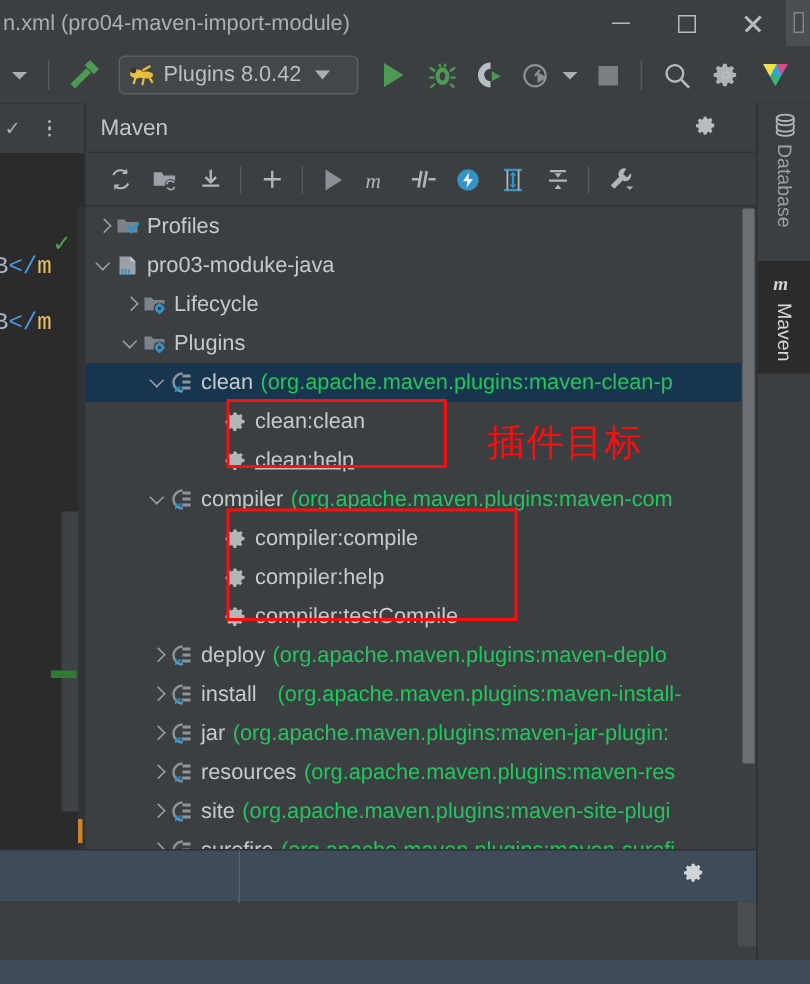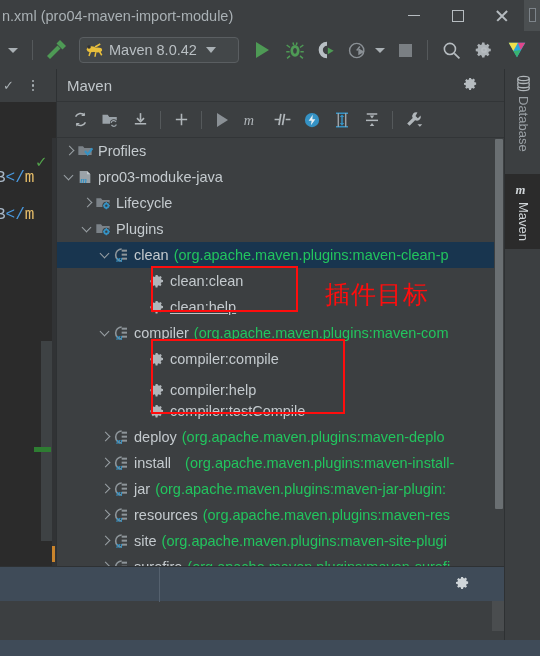--- a/index.html
+++ b/index.html
@@ -277,21 +277,21 @@
     <div class="run-config">
       <svg class="tomcat-icon" viewBox="0 0 24 20">
         <ellipse cx="7" cy="9" rx="6" ry="4" fill="#e8bf3c"></ellipse>
         <ellipse cx="15" cy="10" rx="6.5" ry="3.2" fill="#e8bf3c"></ellipse>
         <circle cx="4" cy="6" r="2.4" fill="#333"></circle>
         <path d="M12 6 L19 2" stroke="#e8bf3c" stroke-width="2"></path>
         <path d="M6 12 L4 18" stroke="#e8bf3c" stroke-width="2"></path>
         <path d="M13 13 L12 19" stroke="#e8bf3c" stroke-width="2"></path>
         <path d="M18 12 L21 17" stroke="#e8bf3c" stroke-width="2"></path>
       </svg>
-      <span class="run-config-label">Maven 8.0.42</span>
+      <span class="run-config-label">Plugins 8.0.42</span>
       <span class="rc-caret"></span>
     </div>
 
     <div class="tb-icon" style="width:34px;margin-left:6px">
       <span class="tri-run"></span>
     </div>
 
     <div class="tb-icon" style="width:32px">
       <svg width="20" height="20" viewBox="0 0 24 24">
         <ellipse cx="12" cy="13" rx="5.5" ry="7" fill="#4e9a55"></ellipse>
@@ -567,21 +567,21 @@
           <div class="row" style="padding-left: 78px;">
             <span class="arrow"></span>
             <span class="ico">
               <svg width="16" height="16" viewBox="0 0 24 24">
                 <path fill="#b0b6ba" d="M12 8.6a3.4 3.4 0 1 0 0 6.8 3.4 3.4 0 0 0 0-6.8zm0 5a1.6 1.6 0 1 1 0-3.2 1.6 1.6 0 0 1 0 3.2z"></path>
                 <path fill="#b0b6ba" d="M21 13.4v-2.8l-2.3-.4a6.6 6.6 0 0 0-.8-1.8l1.3-1.9-2-2-1.9 1.3a6.6 6.6 0 0 0-1.8-.8L12.8 3h-2.8l-.4 2.3a6.6 6.6 0 0 0-1.8.8L5.9 4.8l-2 2 1.3 1.9a6.6 6.6 0 0 0-.8 1.8L2 10.9v2.8l2.3.4c.2.6.5 1.2.8 1.8l-1.3 1.9 2 2 1.9-1.3c.6.3 1.2.6 1.8.8l.4 2.3h2.8l.4-2.3c.6-.2 1.2-.5 1.8-.8l1.9 1.3 2-2-1.3-1.9c.3-.6.6-1.2.8-1.8z"></path>
               </svg>
             </span>
             <span class="label-main">compiler:compile</span>
           </div>
-          <div class="row" style="padding-left: 78px; align-items: flex-end;">
+          <div class="row" style="padding-left: 78px;">
             <span class="arrow"></span>
             <span class="ico">
               <svg width="16" height="16" viewBox="0 0 24 24">
                 <path fill="#b0b6ba" d="M12 8.6a3.4 3.4 0 1 0 0 6.8 3.4 3.4 0 0 0 0-6.8zm0 5a1.6 1.6 0 1 1 0-3.2 1.6 1.6 0 0 1 0 3.2z"></path>
                 <path fill="#b0b6ba" d="M21 13.4v-2.8l-2.3-.4a6.6 6.6 0 0 0-.8-1.8l1.3-1.9-2-2-1.9 1.3a6.6 6.6 0 0 0-1.8-.8L12.8 3h-2.8l-.4 2.3a6.6 6.6 0 0 0-1.8.8L5.9 4.8l-2 2 1.3 1.9a6.6 6.6 0 0 0-.8 1.8L2 10.9v2.8l2.3.4c.2.6.5 1.2.8 1.8l-1.3 1.9 2 2 1.9-1.3c.6.3 1.2.6 1.8.8l.4 2.3h2.8l.4-2.3c.6-.2 1.2-.5 1.8-.8l1.9 1.3 2-2-1.3-1.9c.3-.6.6-1.2.8-1.8z"></path>
               </svg>
             </span>
             <span class="label-main">compiler:help</span>
           </div>
           <div class="row" style="padding-left: 78px;">

